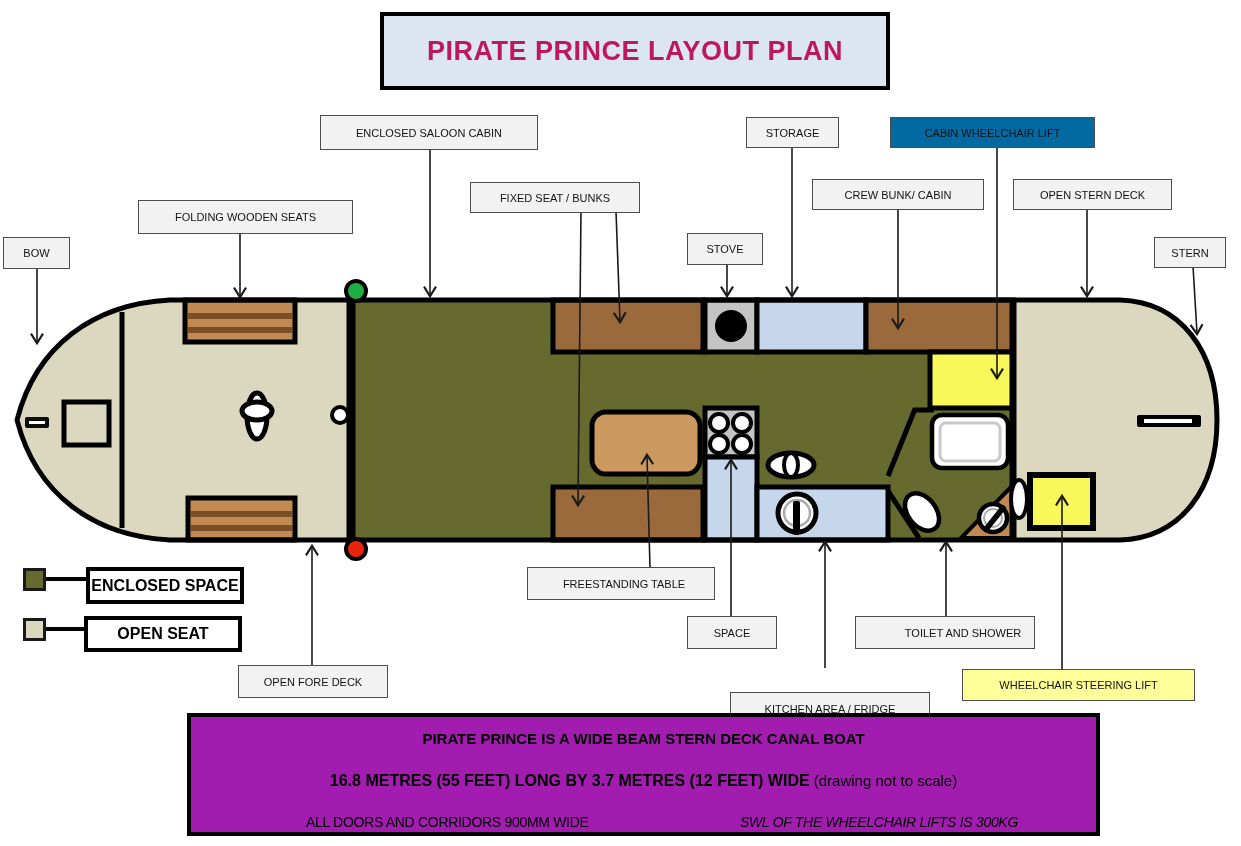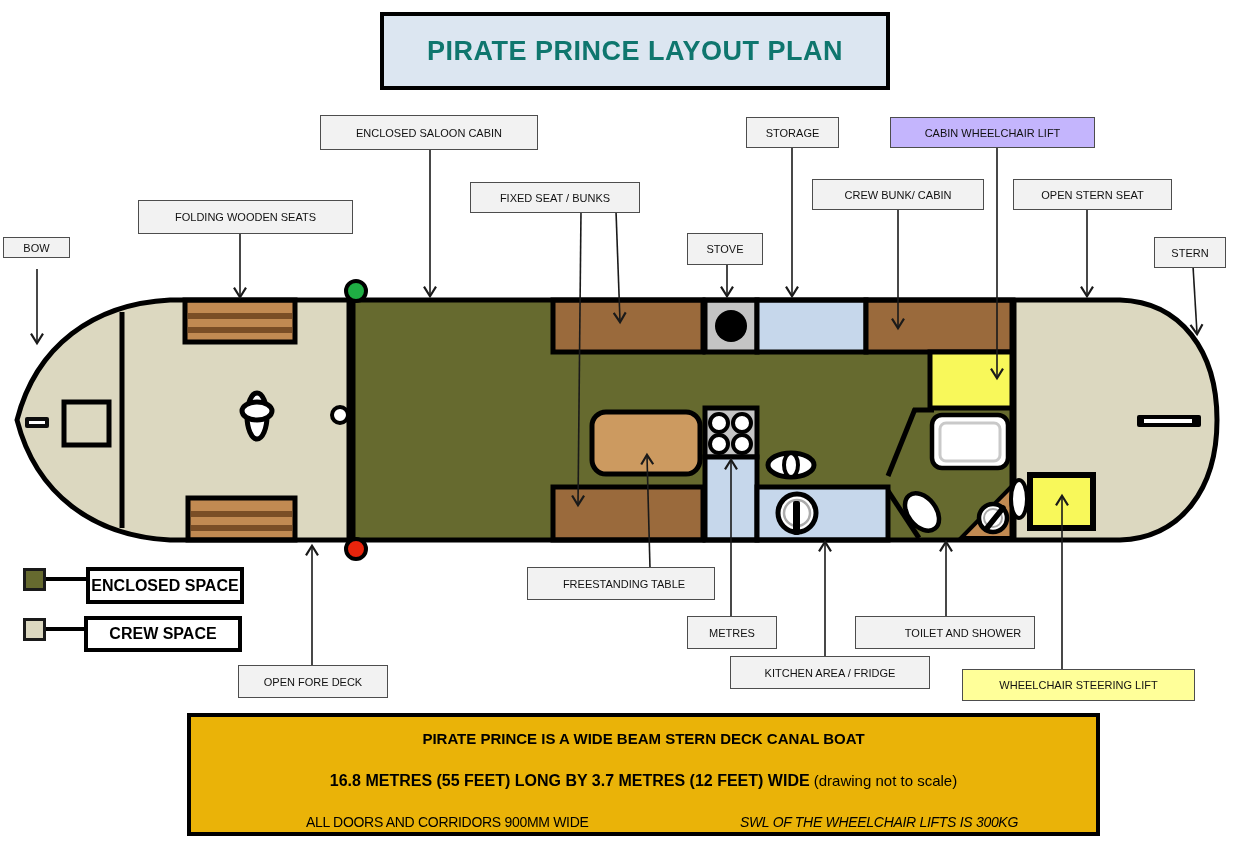--- a/index.html
+++ b/index.html
@@ -4,30 +4,30 @@
 <style>
   html,body{margin:0;padding:0;background:#fff;}
   #stage{position:relative;width:1241px;height:846px;background:#fff;
          font-family:"Liberation Sans",sans-serif;overflow:hidden;}
   #boat-svg{position:absolute;left:0;top:0;}
   .callout{position:absolute;display:flex;align-items:center;justify-content:center;
            background:#f2f2f2;border:1px solid #4d4d4d;font-size:11px;color:#111;
            white-space:nowrap;box-sizing:border-box;}
   .title-box{position:absolute;left:380px;top:12px;width:510px;height:78px;
              display:flex;align-items:center;justify-content:center;
-             border:4px solid #000;font-size:27px;font-weight:bold;color:#0f766e;
+             border:4px solid #000;font-size:27px;font-weight:bold;color:#be185d;
              box-sizing:border-box;letter-spacing:.5px;}
   .legend-box{position:absolute;display:flex;align-items:center;justify-content:center;
               background:#fff;border:4px solid #000;font-weight:bold;font-size:16px;
               box-sizing:border-box;color:#000;}
   .legend-swatch{position:absolute;width:23px;height:23px;border:3px solid #1a1a1a;
                  box-sizing:border-box;}
   .legend-line{position:absolute;height:4px;background:#000;}
   .info-box{position:absolute;left:187px;top:713px;width:913px;height:123px;
-            border:4px solid #000;box-sizing:border-box;background:#eab308;color:#000;
+            border:4px solid #000;box-sizing:border-box;background:#a21caf;color:#000;
             display:flex;flex-direction:column;}
   .info-line1{margin-top:13px;text-align:center;font-weight:bold;font-size:15px;}
   .info-line2{margin-top:25px;text-align:center;font-size:15px;}
   .info-line2 .b{font-weight:bold;font-size:16px;}
   .info-line3{margin-top:24px;display:flex;font-size:14px;letter-spacing:-0.3px;}
   .info-line3 .l{margin-left:115px;}
   .info-line3 .r{margin-left:auto;margin-right:78px;font-style:italic;}
 </style>
 </head>
 <body>
@@ -148,43 +148,43 @@
       <line x1="650" y1="568" x2="647" y2="456" marker-end="url(#arr)"></line>
       <line x1="731" y1="616" x2="731" y2="461" marker-end="url(#arr)"></line>
       <line x1="825" y1="668" x2="825" y2="543" marker-end="url(#arr)"></line>
       <line x1="946" y1="616" x2="946" y2="543" marker-end="url(#arr)"></line>
       <line x1="1062" y1="669" x2="1062" y2="497" marker-end="url(#arr)"></line>
     </g>
   </svg>
 
   <div class="title-box" style="background-color: rgb(220, 230, 241);">PIRATE PRINCE LAYOUT PLAN</div>
 
-  <div class="callout" style="left:3px;top:237px;width:67px;height:21px;">BOW</div>
+  <div class="callout" style="left:3px;top:237px;width:67px;height:32px;">BOW</div>
   <div class="callout" style="left:138px;top:200px;width:215px;height:34px;">FOLDING WOODEN SEATS</div>
   <div class="callout" style="left:320px;top:115px;width:218px;height:35px;">ENCLOSED SALOON CABIN</div>
   <div class="callout" style="left:470px;top:182px;width:170px;height:31px;">FIXED SEAT / BUNKS</div>
   <div class="callout" style="left:687px;top:233px;width:76px;height:32px;text-align:right;">STOVE</div>
   <div class="callout" style="left:746px;top:117px;width:93px;height:31px;">STORAGE</div>
   <div class="callout" style="left:812px;top:179px;width:172px;height:31px;">CREW BUNK/ CABIN</div>
-  <div class="callout" style="left: 890px; top: 117px; width: 205px; height: 31px; background-color: #c4b5fd;">CABIN WHEELCHAIR LIFT</div>
-  <div class="callout" style="left:1013px;top:179px;width:159px;height:31px;">OPEN STERN SEAT</div>
+  <div class="callout" style="left: 890px; top: 117px; width: 205px; height: 31px; background-color: #0369a1;">CABIN WHEELCHAIR LIFT</div>
+  <div class="callout" style="left:1013px;top:179px;width:159px;height:31px;">OPEN STERN DECK</div>
   <div class="callout" style="left:1154px;top:237px;width:72px;height:31px;">STERN</div>
   <div class="callout" style="left:238px;top:665px;width:150px;height:33px;">OPEN FORE DECK</div>
   <div class="callout" style="left:527px;top:567px;width:188px;height:33px;padding-left:6px;">FREESTANDING TABLE</div>
-  <div class="callout" style="left:687px;top:616px;width:90px;height:33px;">METRES</div>
-  <div class="callout" style="left:730px;top:656px;width:200px;height:33px;">KITCHEN AREA / FRIDGE</div>
+  <div class="callout" style="left:687px;top:616px;width:90px;height:33px;">SPACE</div>
+  <div class="callout" style="left:730px;top:692px;width:200px;height:33px;">KITCHEN AREA / FRIDGE</div>
   <div class="callout" style="left:855px;top:616px;width:180px;height:33px;padding-left:36px;">TOILET AND SHOWER</div>
   <div class="callout" style="left: 962px; top: 669px; width: 233px; height: 32px; background-color: rgb(255, 255, 153);">WHEELCHAIR STEERING LIFT</div>
 
   <div class="legend-swatch" style="left: 23px; top: 568px; background-color: rgb(102, 106, 47);"></div>
   <div class="legend-line" style="left:46px;top:577px;width:40px;"></div>
   <div class="legend-box" style="left:86px;top:567px;width:158px;height:37px;">ENCLOSED SPACE</div>
   <div class="legend-swatch" style="left: 23px; top: 618px; background-color: rgb(220, 216, 192);"></div>
   <div class="legend-line" style="left:46px;top:627px;width:38px;"></div>
-  <div class="legend-box" style="left:84px;top:616px;width:158px;height:36px;">CREW SPACE</div>
+  <div class="legend-box" style="left:84px;top:616px;width:158px;height:36px;">OPEN SEAT</div>
 
   <div class="info-box">
     <div class="info-line1">PIRATE PRINCE IS A WIDE BEAM STERN DECK CANAL BOAT</div>
     <div class="info-line2">
       <span class="b">16.8 METRES (55 FEET) LONG BY 3.7 METRES (12 FEET) WIDE</span><span> (drawing not to scale)</span>
     </div>
     <div class="info-line3">
       <span class="l">ALL DOORS AND CORRIDORS 900MM WIDE</span>
       <span class="r">SWL OF THE WHEELCHAIR LIFTS IS 300KG</span>
     </div>

